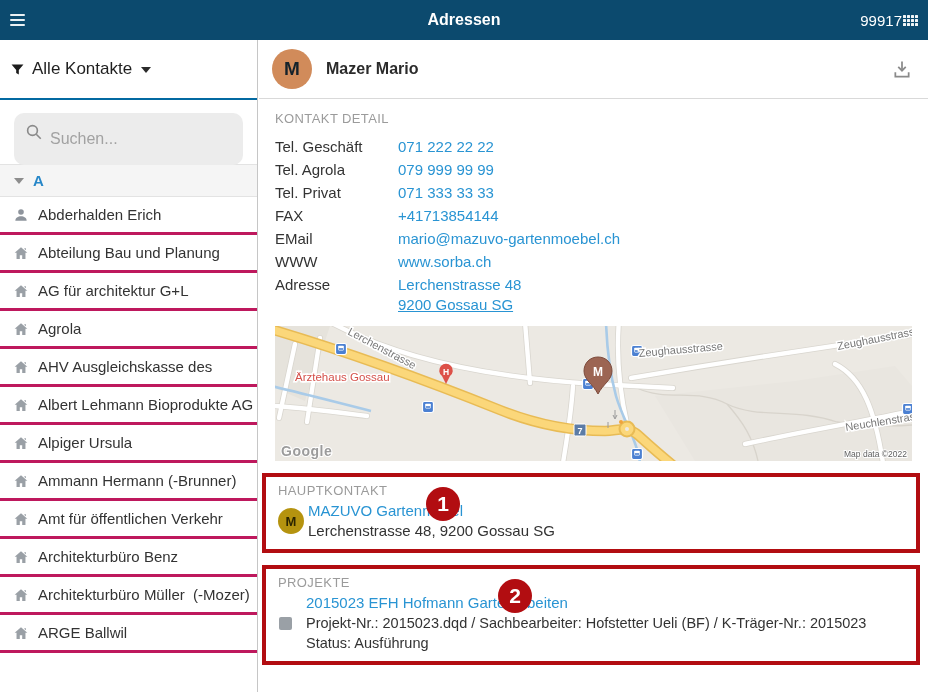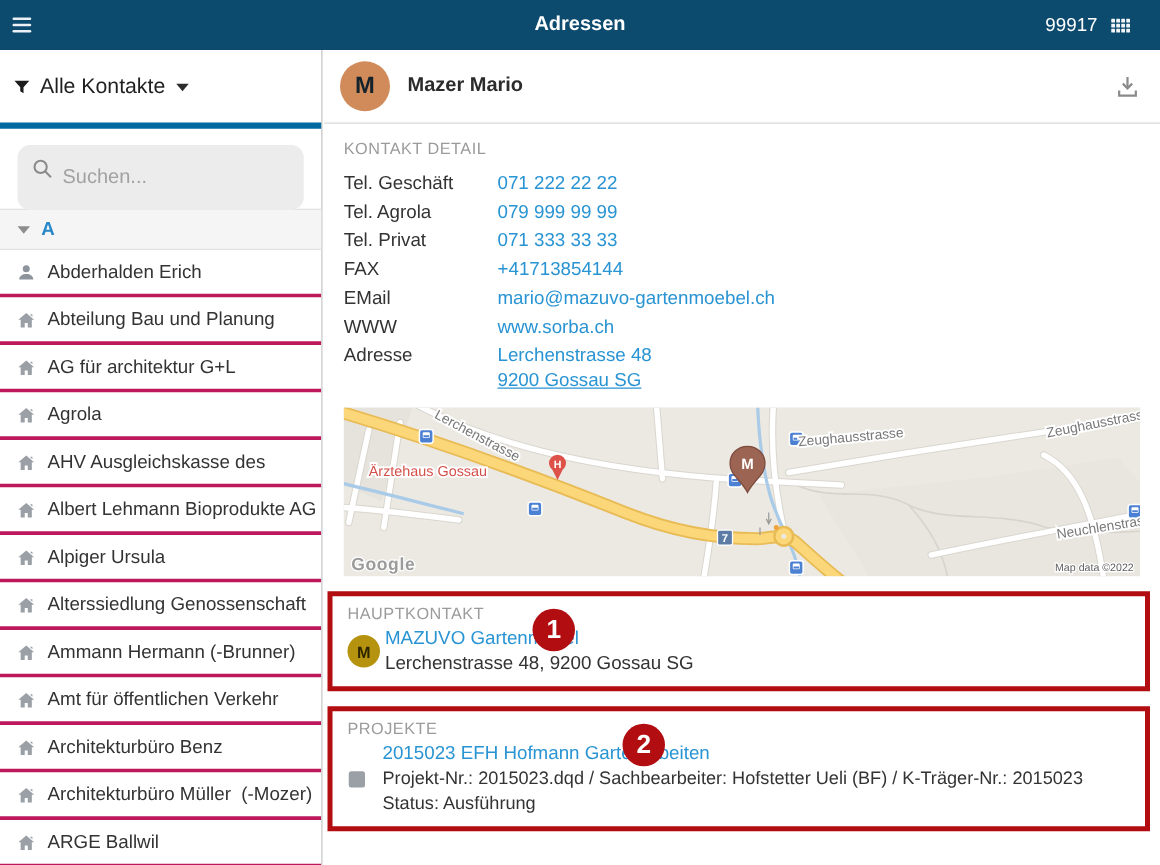--- a/index.html
+++ b/index.html
@@ -4,28 +4,28 @@
 <style>
   html,body{margin:0;padding:0;background:#fff;}
   body{width:928px;height:692px;overflow:hidden;font-family:"Liberation Sans",sans-serif;position:relative;}
   .app{position:absolute;inset:0;background:#fff;}
 
   
   .topbar{position:absolute;left:0;top:0;width:928px;height:40px;background:#0c4a6e;display:flex;align-items:center;}
   .hamburger{position:absolute;left:10px;top:11px;width:18px;height:18px;display:flex;flex-direction:column;justify-content:center;gap:3px;cursor:pointer;}
   .hamburger span{display:block;width:15px;height:2px;background:rgba(255,255,255,.92);border-radius:1px;}
   .topbar-title{position:absolute;left:0;right:0;text-align:center;color:#fff;font-size:16px;font-weight:bold;}
-  .topbar-right{position:absolute;right:24px;top:0;height:40px;display:flex;align-items:center;gap:11px;}
+  .topbar-right{position:absolute;right:10px;top:0;height:40px;display:flex;align-items:center;gap:1px;}
   .topbar-count{color:#fff;font-size:15px;}
   .grid-icon{display:grid;grid-template-columns:repeat(4,3px);grid-template-rows:repeat(3,3px);gap:1px;cursor:pointer;}
   .grid-icon i{background:rgba(255,255,255,.95);border-radius:.5px;}
 
   
   .sidebar{position:absolute;left:0;top:40px;width:258px;bottom:0;background:#fff;border-right:1px solid #c6c6c6;box-sizing:border-box;}
-  .filter-row{height:58px;border-bottom:5px solid #0369a1;display:flex;align-items:center;padding-left:10px;gap:7px;cursor:pointer;}
+  .filter-row{height:58px;border-bottom:2px solid #0369a1;display:flex;align-items:center;padding-left:10px;gap:7px;cursor:pointer;}
   .filter-label{font-size:17px;color:#1f1f1f;}
   .caret{width:0;height:0;border-left:5px solid transparent;border-right:5px solid transparent;border-top:6px solid #2b2b2b;margin-left:2px;margin-top:2px;}
   .search-wrap{position:relative;margin:13px 14px;height:38px;}
   .search-input{width:100%;height:52px;box-sizing:border-box;border:none;background:#ececec;border-radius:10px;padding:0 10px 0 36px;font-size:16px;color:#333;font-family:"Liberation Sans",sans-serif;outline:none;}
   .search-input::placeholder{color:#a2a2a2;}
   .search-icon{position:absolute;left:11px;top:10px;width:18px;height:18px;}
   .group-header{height:33px;background:#f5f5f5;border-top:1px solid #e3e3e3;border-bottom:1px solid #e3e3e3;display:flex;align-items:center;padding-left:14px;gap:9px;box-sizing:border-box;cursor:pointer;}
   .group-caret{width:0;height:0;border-left:5px solid transparent;border-right:5px solid transparent;border-top:6px solid #8d8d8d;}
   .group-label{color:#2787c8;font-size:15px;font-weight:bold;}
   .contact-list{overflow:hidden;}
@@ -176,28 +176,20 @@
 
   <div class="srow">
     <span class="icon">
             <svg width="16" height="16" viewBox="0 0 24 24" fill="#9aa0a6">
               <path d="M12 3.5l9.5 8.3h-2.8V21h-4.9v-5.5H10.2V21H5.3v-9.2H2.5zM17 5h2.4v3l-2.4-2.1z"></path>
             </svg>
           </span>
     <span class="lbl">Alpiger Ursula</span>
   </div>
 
-  <div class="srow">
-    <span class="icon">
-            <svg width="16" height="16" viewBox="0 0 24 24" fill="#9aa0a6">
-              <path d="M12 3.5l9.5 8.3h-2.8V21h-4.9v-5.5H10.2V21H5.3v-9.2H2.5zM17 5h2.4v3l-2.4-2.1z"></path>
-            </svg>
-          </span>
-    <span class="lbl">Alterssiedlung Genossenschaft</span>
-  </div>
 
   <div class="srow">
     <span class="icon">
             <svg width="16" height="16" viewBox="0 0 24 24" fill="#9aa0a6">
               <path d="M12 3.5l9.5 8.3h-2.8V21h-4.9v-5.5H10.2V21H5.3v-9.2H2.5zM17 5h2.4v3l-2.4-2.1z"></path>
             </svg>
           </span>
     <span class="lbl">Ammann Hermann (-Brunner)</span>
   </div>
 

